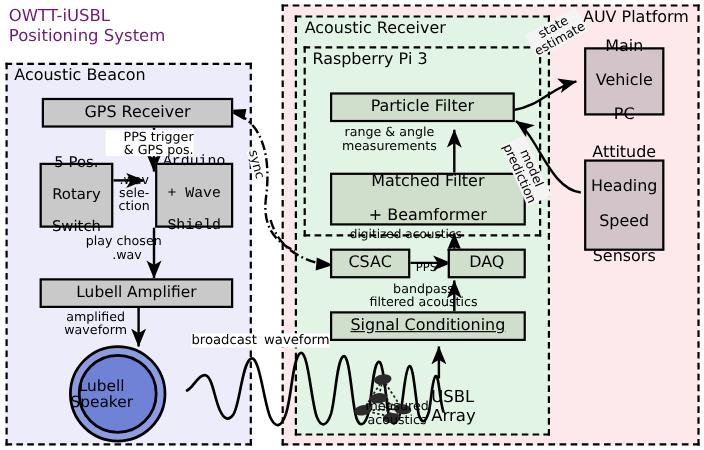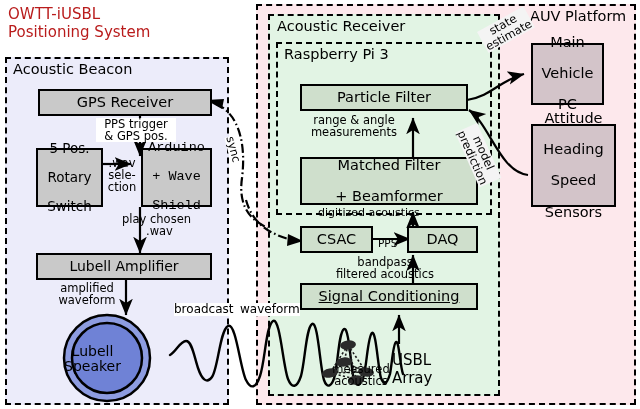--- a/index.html
+++ b/index.html
@@ -19,21 +19,21 @@
 
   .gray{background:#c9c9c9;}
   .green{background:#cfdfcc;}
   .mauve{background:#d3c4c9;}
 
   
   .lbl{position:absolute;font-size:11.5px;color:#000;text-align:center;
        line-height:1.05;white-space:nowrap;}
   .lbl-bg{background:#ffffff;}
 
-  .title-main{position:absolute;font-size:15px;line-height:1.22;color:#b91c1c;white-space:nowrap;}
+  .title-main{position:absolute;font-size:15px;line-height:1.22;color:#701a75;white-space:nowrap;}
 
   svg{position:absolute;left:0;top:0;overflow:visible;}
   .ink{fill:none;stroke:#000;stroke-width:2.2;}
   .dashdot{fill:none;stroke:#000;stroke-width:2.2;stroke-dasharray:9 3 1.6 3;}
   .wave{fill:none;stroke:#000;stroke-width:2.4;stroke-linecap:round;}
   .dotline{fill:none;stroke:#1c1c1c;stroke-width:1.6;stroke-dasharray:2.2 2.2;}
 
   .rot{position:absolute;transform-origin:left top;font-size:11.5px;
        line-height:1.06;text-align:center;color:#000;white-space:nowrap;}
   .rot-bg{background:#f4f4f4;padding:0 1px;}
@@ -161,32 +161,32 @@
   </div>
 
   <div class="abs" style="left:64px;top:336px;width:78px;height:46px;display:flex;
        align-items:center;text-align:center;font-size:14px;line-height:1.1;">
     <span>
       <span>Lubell</span><br>
       <span>Speaker</span>
     </span>
   </div>
 
-  <div class="lbl lbl-bg" style="left:96px;top:118px;width:80px;text-align:center;">
+  <div class="lbl lbl-bg" style="left:96px;top:118px;width:80px;text-align:right;">
     <span>PPS trigger</span><br>
     <span>&amp; GPS pos.</span>
   </div>
 
   <div class="lbl" style="left:104px;top:157px;width:36px;">
     <span>.wav</span><br>
     <span>sele-</span><br>
     <span>ction</span>
   </div>
 
-  <div class="lbl" style="left:78px;top:213px;width:80px;text-align:left;margin-left:44px;">
+  <div class="lbl" style="left:78px;top:213px;width:80px;text-align:left;">
     <span>play chosen</span><br>
     <span style="display:inline-block;padding-left:24px;">.wav</span>
   </div>
 
   <div class="lbl" style="left:48px;top:282px;width:78px;">
     <span>amplified</span><br>
     <span>waveform</span>
   </div>
 
   <div class="lbl lbl-bg" style="left:174px;top:303px;font-size:12px;">broadcast</div>
@@ -242,21 +242,21 @@
   </div>
 
   <div class="pbox mauve" style="left:531px;top:43px;width:73px;height:62px;font-size:14.5px;">
     <span>
       <span>Main</span><br>
       <span>Vehicle</span><br>
       <span>PC</span>
     </span>
   </div>
 
-  <div class="pbox mauve" style="left:531px;top:124px;width:85px;height:83px;font-size:14.5px;">
+  <div class="pbox mauve" style="left:531px;top:145px;width:73px;height:83px;font-size:14.5px;">
     <span>
       <span>Attitude</span><br>
       <span>Heading</span><br>
       <span>Speed</span><br>
       <span>Sensors</span>
     </span>
   </div>
 
   <div class="rot rot-bg" style="left:477px;top:32px;transform:rotate(-29deg);">
     <span>state</span><br>

